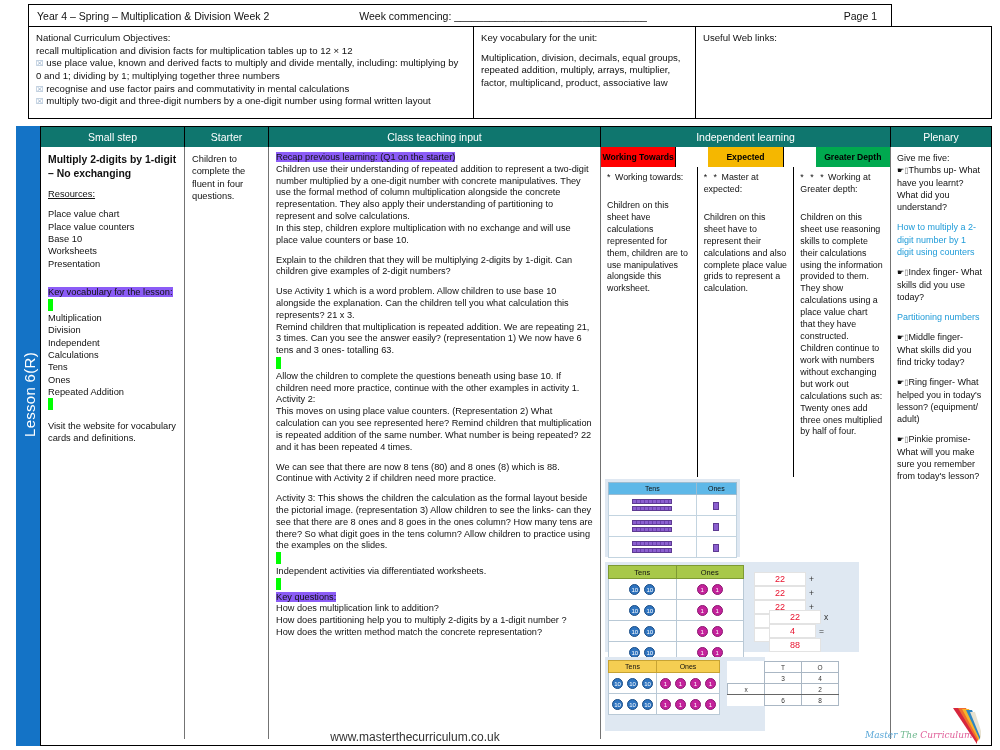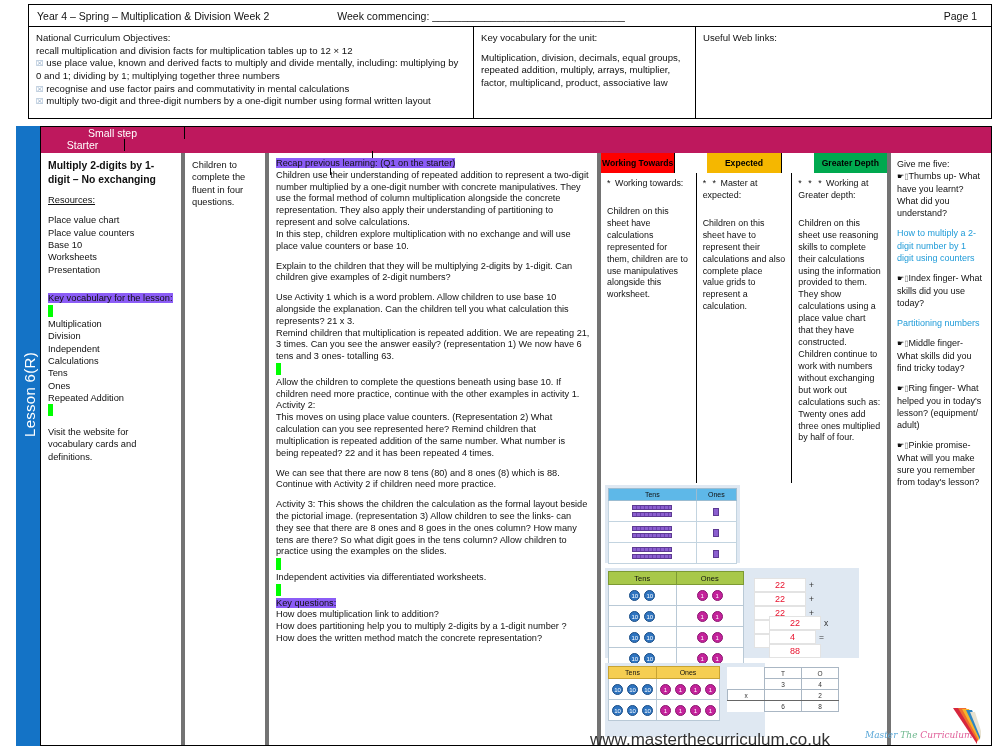--- a/index.html
+++ b/index.html
@@ -9,27 +9,27 @@
     background:#ffffff;
     font-family:"Liberation Sans", sans-serif;
     color:#111;
     overflow:hidden;
     position:relative;
   }
   .page { position:relative; width:1000px; height:750px; }
 
   
   .topbar {
-    position:absolute; left:28px; top:4px; width:964px; height:22px;
+    position:absolute; left:28px; top:4px; width:864px; height:22px;
     border:1px solid #000; border-bottom:none;
     display:flex; align-items:center;
     font-size:10.5px;
   }
   .topbar .t-title { padding-left:8px; white-space:nowrap; }
-  .topbar .t-week { margin-left:68px; white-space:nowrap; }
+  .topbar .t-week { margin-left:90px; white-space:nowrap; }
   .topbar .t-page { margin-left:auto; padding-right:14px; white-space:nowrap; }
 
   
   .objrow {
     position:absolute; left:28px; top:26px; width:964px; height:93px;
     border:1px solid #000; display:flex;
   }
   .obj-cell { border-right:1px solid #000; padding:5px 7px; font-size:9.6px; line-height:1.32; }
   .obj-nc { width:445px; }
   .obj-vocab { width:222px; }
@@ -47,31 +47,31 @@
   }
   .spine-label {
     position:absolute; left:-47px; top:260px; width:120px;
     transform:rotate(-90deg);
     color:#fff; font-size:15px; text-align:center; letter-spacing:.3px;
   }
 
   .grid { position:absolute; left:24px; top:0; width:952px; height:620px; border:1px solid #000; }
 
   
-  .hdr { display:flex; height:26px; background:#be185d; color:#fff;flex-direction:column; }
+  .hdr { display:flex; height:20px; background:#0f766e; color:#fff; }
   .hdr > div {
     display:flex; align-items:center; justify-content:center;
     font-size:10.5px; border-right:1px solid #000;
   }
   .hdr > div:last-child { border-right:none; }
   .c1 { width:144px; } .c2 { width:84px; } .c3 { width:332px; }
   .c4 { width:290px; } .c5 { width:100px; }
 
   .body-row { display:flex; height:592px; }
-  .body-row > .col { border-right:4px solid #737373; overflow:hidden; position:relative; }
+  .body-row > .col { border-right:1px solid #737373; overflow:hidden; position:relative; }
   .body-row > .col:last-child { border-right:none; }
 
   .pad { padding:6px 7px; font-size:9.3px; line-height:1.33; }
 
   
   .lesson-title { font-weight:bold; font-size:10.4px; line-height:1.3; }
   .underline { text-decoration:underline; }
   .hl { background:#8b5cf6; }
   .hl-bar { display:inline-block; width:5px; height:12px; background:#00FF00; vertical-align:-2px; }
 
@@ -140,22 +140,22 @@
   .colgrid tr.line td { border-bottom:1.5px solid #666; }
 
   
   .plen { font-size:9px; line-height:1.35; padding:5px 6px; }
   .link { color:#1F9BD8; }
   .thumb { font-family:"DejaVu Sans", sans-serif; font-size:8px; }
   .box-glyph { color:#777; font-size:8px; }
 
   
   .wwwfoot {
-    position:absolute; left:0; top:730px; width:830px; text-align:right;
-    font-size:17px; color:#333;
+    position:absolute; left:0; top:730px; width:830px; text-align:center;
+    font-size:12px; color:#333;
   }
   .logo { position:absolute; left:865px; top:706px; width:128px; height:42px; }
   .logo .script { position:absolute; left:0; top:24px; font-family:"DejaVu Serif", serif;
                   font-size:9px; font-style:italic; }
   .logo .s1 { color:#5BA8D8; } .logo .s2 { color:#6FB98F; } .logo .s3 { color:#E0609A; }
   .ribbon { position:absolute; right:10px; top:0; width:34px; height:40px; }
 </style>
 </head>
 <body>
 

